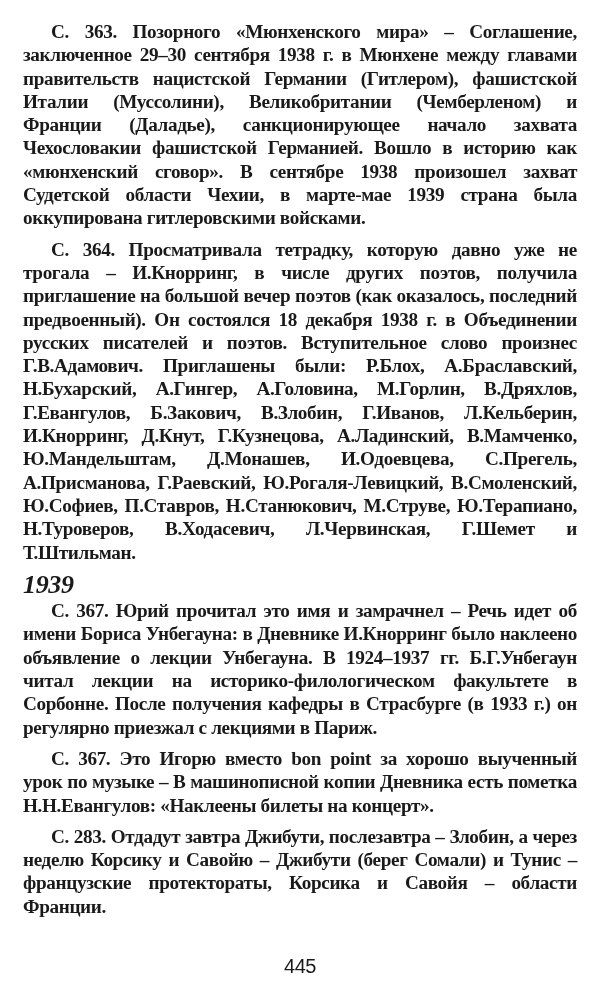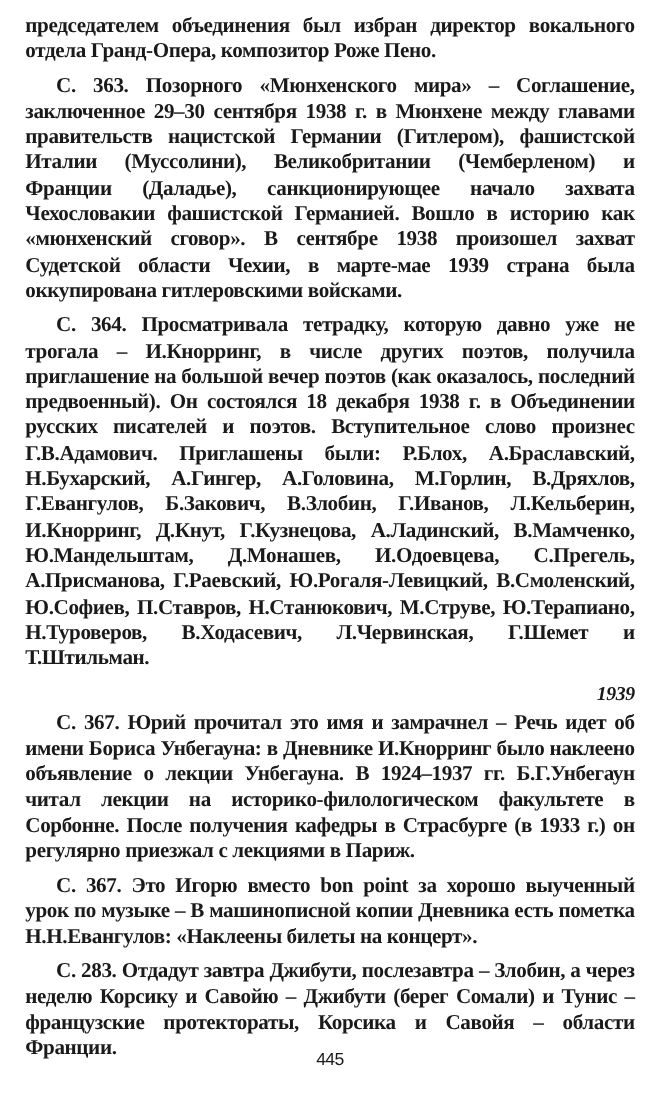--- a/index.html
+++ b/index.html
@@ -10,34 +10,33 @@
     font-size:19.2px; line-height:23.3px; color:#1a1a1a;
     font-weight:bold; text-align:justify;
     letter-spacing:-0.35px;
   }
   .para { margin:0; }
   .para.indent { text-indent:28px; margin-top:8px; }
   .para.first { margin-top:0; }
   .ref { font-weight:bold; }
   .lemma { font-weight:bold; }
   .year-heading {
-    text-align:right; font-style:italic; font-weight:bold;
-    margin:9px 0 3px 0; font-size:18px;
+    text-align:left; font-style:italic; font-weight:bold;
+    margin:9px 0 3px 0; font-size:26px;
   }
   .page-number {
     position:absolute; left:0; width:600px; top:955px; text-align:center;
     font-family: "Liberation Sans", "DejaVu Sans", sans-serif;
-    font-size:16px; color:#1a1a1a; letter-spacing:-0.5px;
+    font-size:20px; color:#1a1a1a; letter-spacing:-0.5px;
   }
 </style>
 </head>
 <body>
 
 <div class="page">
-  <p class="para first">председателем объединения был избран директор вокального отдела Гранд-Опера, композитор Роже Пено.</p>
 
   <p class="para indent">
     <span class="ref">С. 363.</span>
     <span class="lemma">Позорного «Мюнхенского мира»</span><span> – Соглашение, заключенное 29–30 сентября 1938 г. в Мюнхене между главами правительств нацистской Германии (Гитлером), фашистской Италии (Муссолини), Великобритании (Чемберленом) и Франции (Даладье), санкционирующее начало захвата Чехословакии фашистской Германией. Вошло в историю как «мюнхенский сговор». В сентябре 1938 произошел захват Судетской области Чехии, в марте-мае 1939 страна была оккупирована гитлеровскими войсками.</span>
   </p>
 
 
   <p class="para indent">
     <span class="ref">С. 364.</span>
     <span class="lemma">Просматривала тетрадку, которую давно уже не трогала</span><span> – И.Кнорринг, в числе других поэтов, получила приглашение на большой вечер поэтов (как оказалось, последний предвоенный). Он состоялся 18 декабря 1938 г. в Объединении русских писателей и поэтов. Вступительное слово произнес Г.В.Адамович. Приглашены были: Р.Блох, А.Браславский, Н.Бухарский, А.Гингер, А.Головина, М.Горлин, В.Дряхлов, Г.Евангулов, Б.Закович, В.Злобин, Г.Иванов, Л.Кельберин, И.Кнорринг, Д.Кнут, Г.Кузнецова, А.Ладинский, В.Мамченко, Ю.Мандельштам, Д.Монашев, И.Одоевцева, С.Прегель, А.Присманова, Г.Раевский, Ю.Рогаля-Левицкий, В.Смоленский, Ю.Софиев, П.Ставров, Н.Станюкович, М.Струве, Ю.Терапиано, Н.Туроверов, В.Ходасевич, Л.Червинская, Г.Шемет и Т.Штильман.</span>

